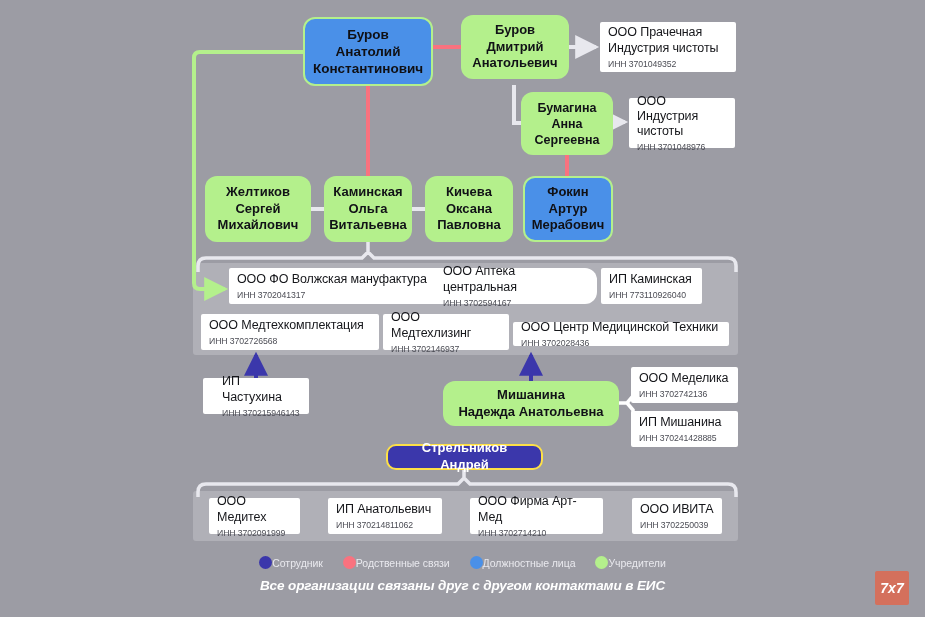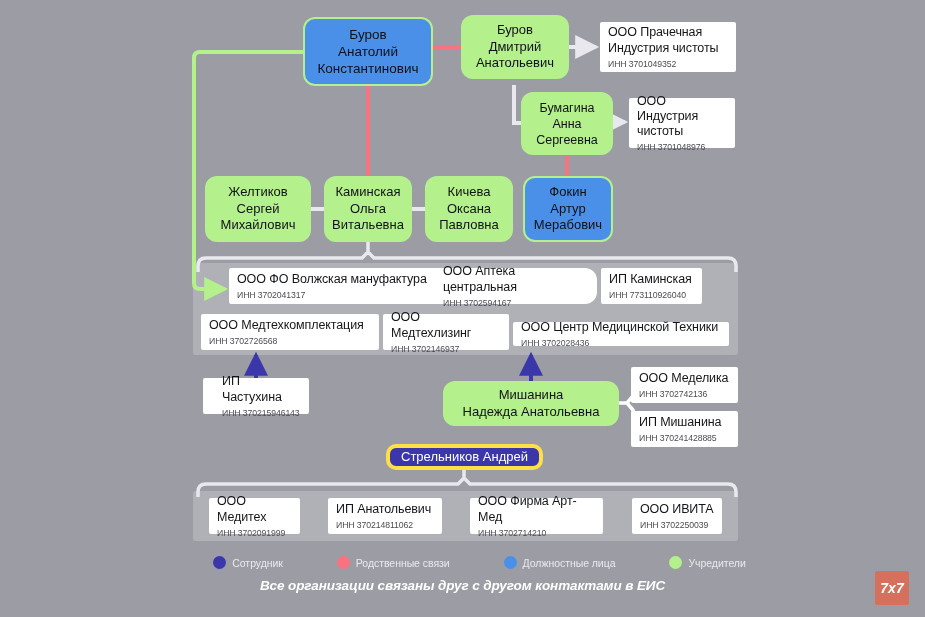--- a/index.html
+++ b/index.html
@@ -17,44 +17,44 @@
 
   .node{
     position:absolute;
     box-sizing:border-box;
     display:flex;flex-direction:column;align-items:center;justify-content:center;
     text-align:center;
   }
   
   .person{
     border-radius:12px;
-    font-weight:normal;
+    font-weight:bold;
     line-height:1.28;
-    padding:6px 4px;
+    padding:6px 12px;
   }
   .person.green{background:#b4f08c;color:#111217;}
   .person.blue{background:#4a90e8;color:#101014;border:2px solid #b4f08c;}
-  .person.indigo{background:#3b37ab;color:#ffffff;border:4px solid #fde047;border-radius:10px;}
+  .person.indigo{background:#3b37ab;color:#ffffff;border:2px solid #fde047;border-radius:10px;}
 
   
   .company{
     background:#ffffff;
     border-radius:2px;
     align-items:flex-start;
     justify-content:center;
     text-align:left;
     padding:6px 8px;
     color:#15161a;
   }
   .company .cname{font-size:12.5px;font-weight:normal;line-height:1.22;letter-spacing:-0.1px;}
   .company .cinn{font-size:8.7px;color:#4c4d55;margin-top:3px;letter-spacing:-0.1px;}
 
   
   .legend{position:absolute;left:0;top:556px;width:925px;display:flex;justify-content:center;align-items:center;gap:20px;}
-  .legend-item{display:flex;align-items:center;gap:6px;margin-left:34px;}
+  .legend-item{display:flex;align-items:center;}
   .legend-dot{width:13px;height:13px;border-radius:50%;display:block;}
   .legend-label{font-size:10.5px;color:#e9e9ee;letter-spacing:-0.05px;}
 
   .caption{
     position:absolute;left:0;top:578px;width:925px;text-align:center;
     font-size:13.5px;font-style:italic;font-weight:bold;color:#ffffff;letter-spacing:-0.1px;
   }
 
   .logo{
     position:absolute;right:16px;bottom:12px;

